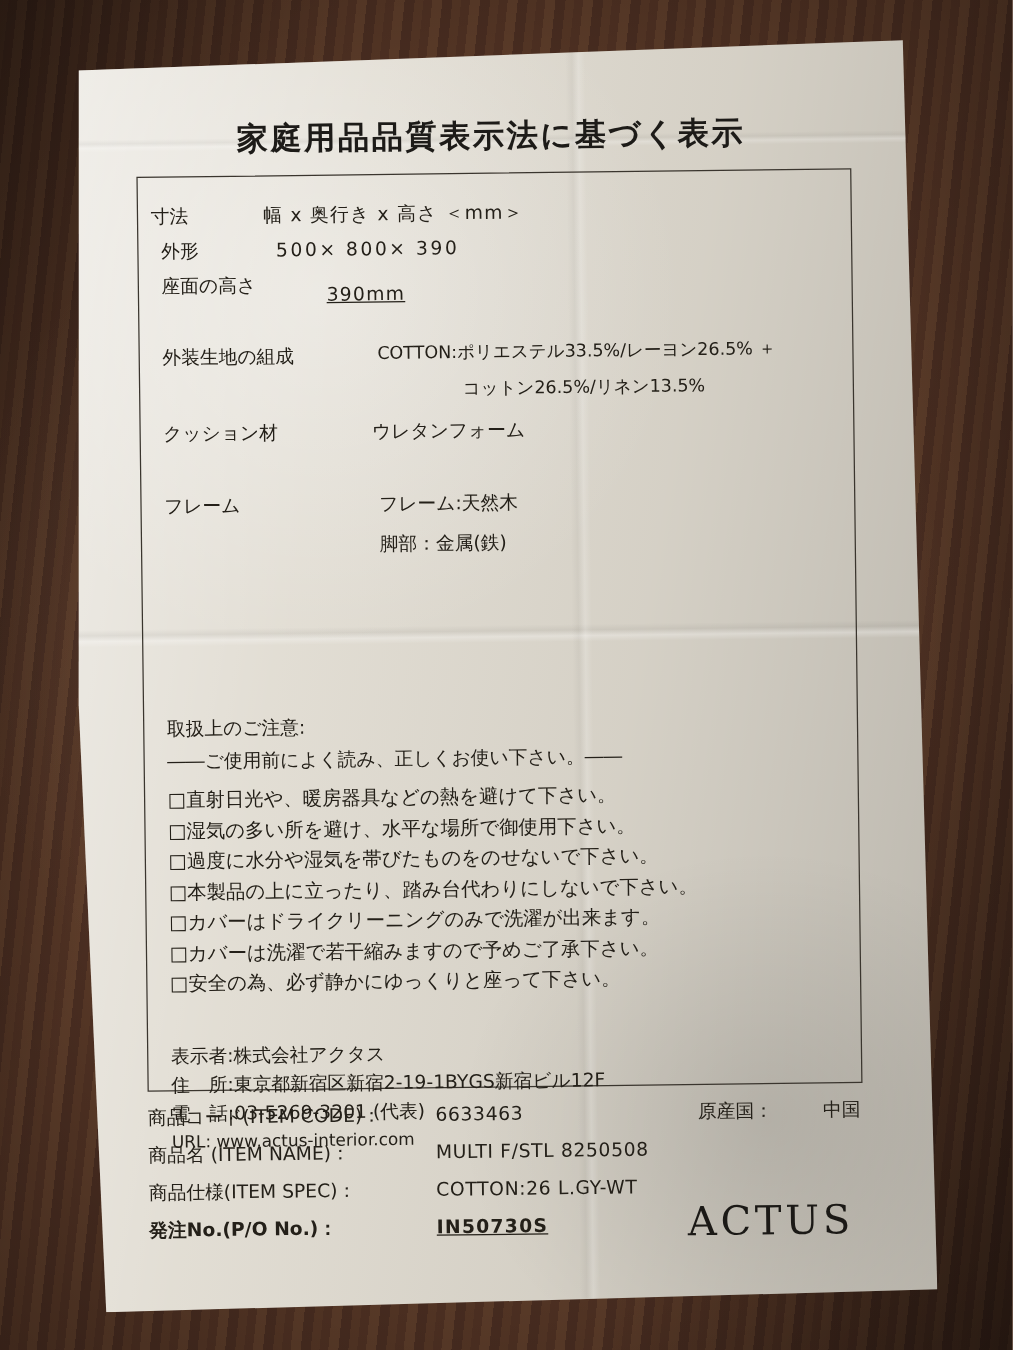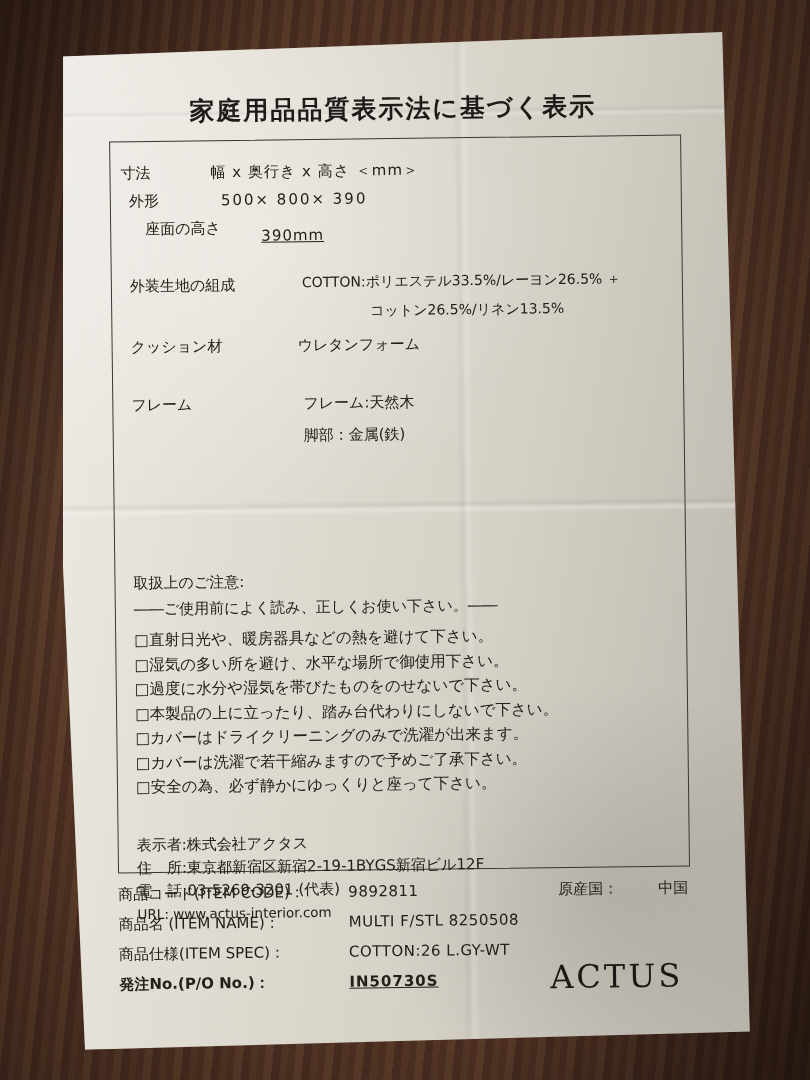--- a/index.html
+++ b/index.html
@@ -107,21 +107,21 @@
     font-family: "DejaVu Sans", sans-serif;
     font-size: 15px;
     color: #242019;
     white-space: nowrap;
   }
 
   .dims-label   { left: 10px;  top: 22px; }
   .dims-value   { left: 100px; top: 22px; letter-spacing: 1px; }
   .outer-label  { left: 18px;  top: 50px; }
   .outer-value  { left: 110px; top: 50px; letter-spacing: 2px; }
-  .seat-label   { left: 34px;  top: 78px; }
+  .seat-label   { left: 18px;  top: 78px; }
   .seat-value   { left: 150px; top: 86px; letter-spacing: 1px; text-decoration: underline; }
 
   .fabric-label { left: 18px;  top: 135px; }
   .fabric-v1    { left: 190px; top: 134px; font-size: 14px; }
   .fabric-v2    { left: 258px; top: 163px; font-size: 14px; }
 
   .cushion-label{ left: 18px;  top: 196px; }
   .cushion-value{ left: 185px; top: 196px; }
 
   .struct-label { left: 18px;  top: 254px; }
@@ -223,21 +223,21 @@
         <div class="seller-line">住　所:東京都新宿区新宿2-19-1BYGS新宿ビル12F</div>
         <div class="seller-line">電　話:03-5269-3201 (代表)</div>
         <div class="seller-line seller-url">URL: www.actus-interior.com</div>
       </div>
 
     </div>
 
     <div class="footer">
       <div class="f-row">
         <span class="f-label">商品コード(ITEM CODE)：</span>
-        <span class="f-value">9892811</span>
+        <span class="f-value">6633463</span>
         <span class="f-origin-label">原産国：</span>
         <span class="f-origin-value">中国</span>
       </div>
       <div class="f-row">
         <span class="f-label">商品名 (ITEM NAME)：</span>
         <span class="f-value">MULTI F/STL  8250508</span>
       </div>
       <div class="f-row">
         <span class="f-label">商品仕様(ITEM SPEC)：</span>
         <span class="f-value">COTTON:26  L.GY-WT</span>

